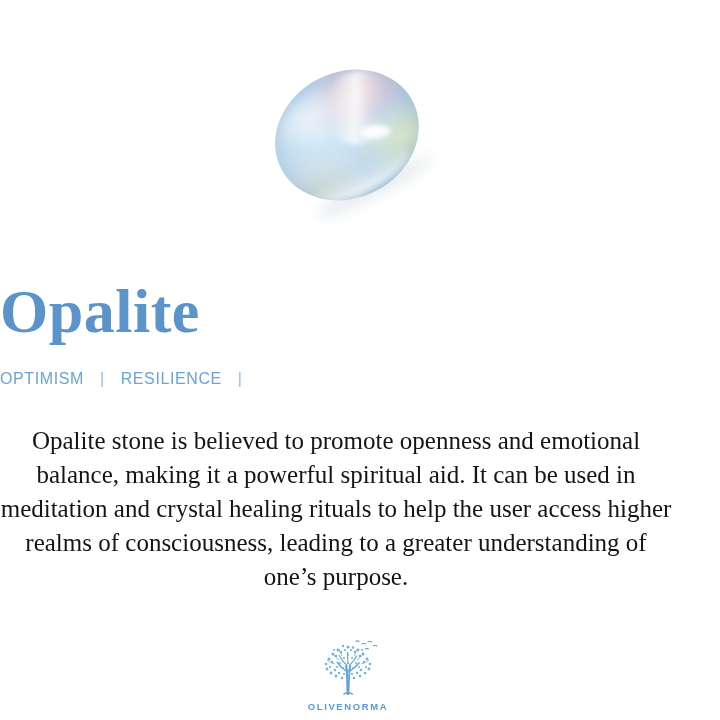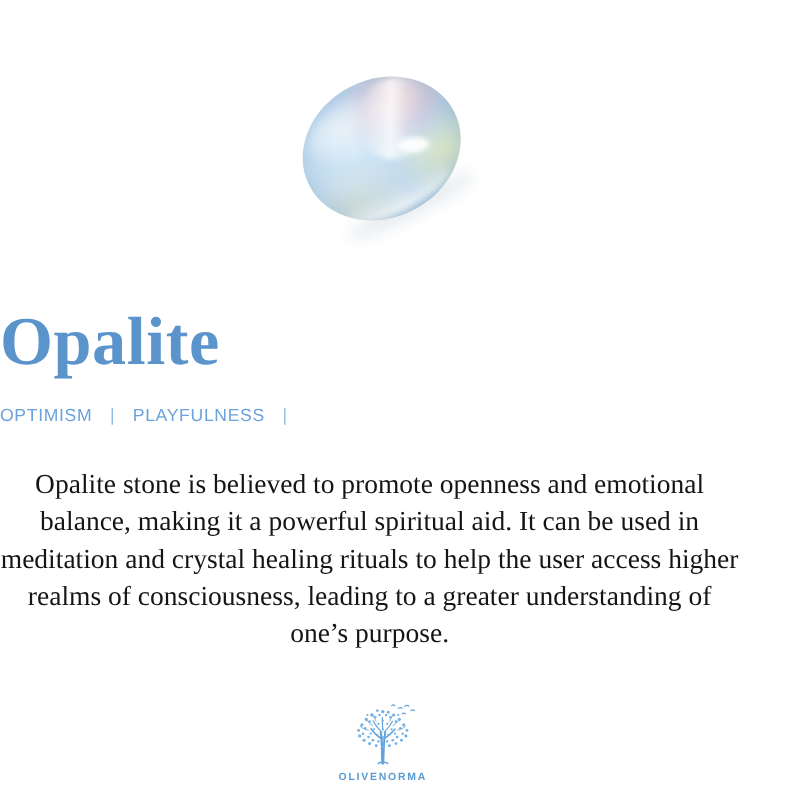--- a/index.html
+++ b/index.html
@@ -215,21 +215,21 @@
         <div class="stone-glint"></div>
       </div>
     </div>
   </div>
 
   <h1 class="title">Opalite</h1>
 
   <div class="keywords">
     <span class="keyword">OPTIMISM</span>
     <span class="kw-sep">|</span>
-    <span class="keyword">PLAYFULNESS</span>
+    <span class="keyword">RESILIENCE</span>
     <span class="kw-sep">|</span>
   </div>
 
   <div class="description">
     <p>Opalite stone is believed to promote openness and emotional balance, making it a powerful spiritual aid. It can be used in meditation and crystal healing rituals to help the user access higher realms of consciousness, leading to a greater understanding of one’s purpose.</p>
   </div>
 
   <div class="logo-area">
     <svg class="logo-tree" width="66" height="62" viewBox="0 0 66 62">
       <g stroke="#62a3dd" fill="#62a3dd">

